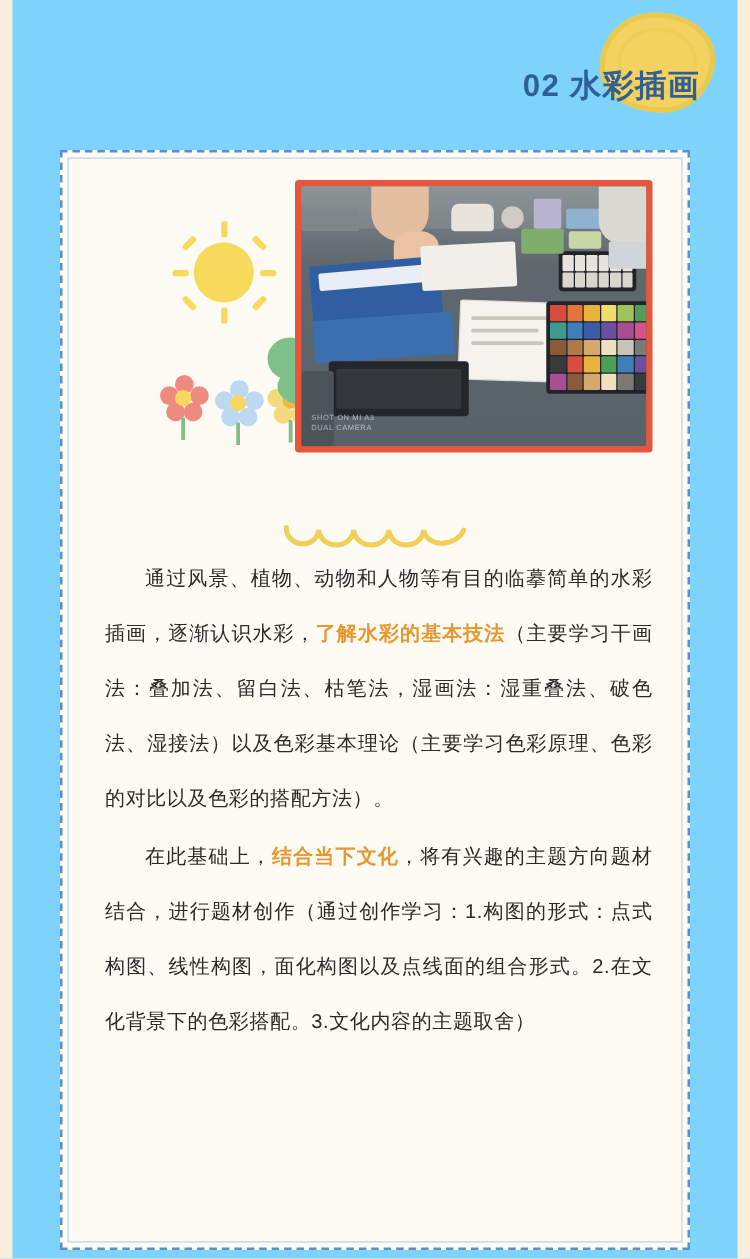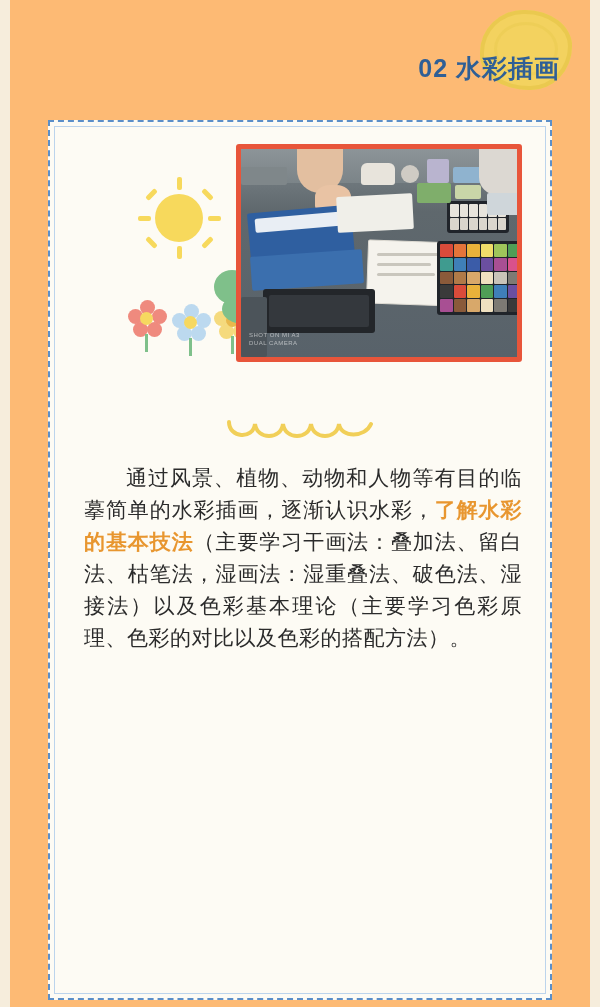--- a/index.html
+++ b/index.html
@@ -11,21 +11,21 @@
     height: 1007px;
     background: #fdf8ee;
     font-family: "Liberation Sans", sans-serif;
     overflow: hidden;
     position: relative;
   }
   .page {
     position: relative;
     width: 600px;
     height: 1007px;
-    background: #fdba74;
+    background: #7dd3fc;
     box-sizing: border-box;
   }
   
   .edge-left, .edge-right {
     position: absolute;
     top: 0;
     width: 10px;
     height: 1007px;
     background: #f6eddc;
   }
@@ -234,23 +234,23 @@
     top: 296px;
     width: 150px;
     height: 26px;
   }
 
   
   .body-text {
     position: absolute;
     left: 34px;
     right: 28px;
-    top: 340px;
-    font-size: 21px;
-    line-height: 32px;
+    top: 320px;
+    font-size: 16px;
+    line-height: 44px;
     color: #2b2b2b;
     text-align: justify;
     letter-spacing: .5px;
   }
   .body-text p {
     margin: 0 0 2px 0;
     text-indent: 2em;
   }
   .hl {
     color: #e8962f;
@@ -409,15 +409,18 @@
 
 
     <svg class="squiggle" viewBox="0 0 150 26">
       <path d="M4 4 C 4 20, 28 22, 30 6 C 32 22, 56 22, 58 6 C 60 22, 84 22, 86 6 C 88 22, 112 22, 114 6 C 116 20, 140 20, 146 6" fill="none" stroke="#f1cf58" stroke-width="4" stroke-linecap="round"></path>
     </svg>
 
     <div class="body-text">
       <p>
         <span>通过风景、植物、动物和人物等有目的临摹简单的水彩插画，逐渐认识水彩，</span><span class="hl">了解水彩的基本技法</span><span>（主要学习干画法：叠加法、留白法、枯笔法，湿画法：湿重叠法、破色法、湿接法）以及色彩基本理论（主要学习色彩原理、色彩的对比以及色彩的搭配方法）。</span>
       </p>
+      <p>
+        <span>在此基础上，</span><span class="hl">结合当下文化</span><span>，将有兴趣的主题方向题材结合，进行题材创作（通过创作学习：1.构图的形式：点式构图、线性构图，面化构图以及点线面的组合形式。2.在文化背景下的色彩搭配。3.文化内容的主题取舍）</span>
+      </p>
     </div>
   </div>
 </div>
 
 </body></html>

